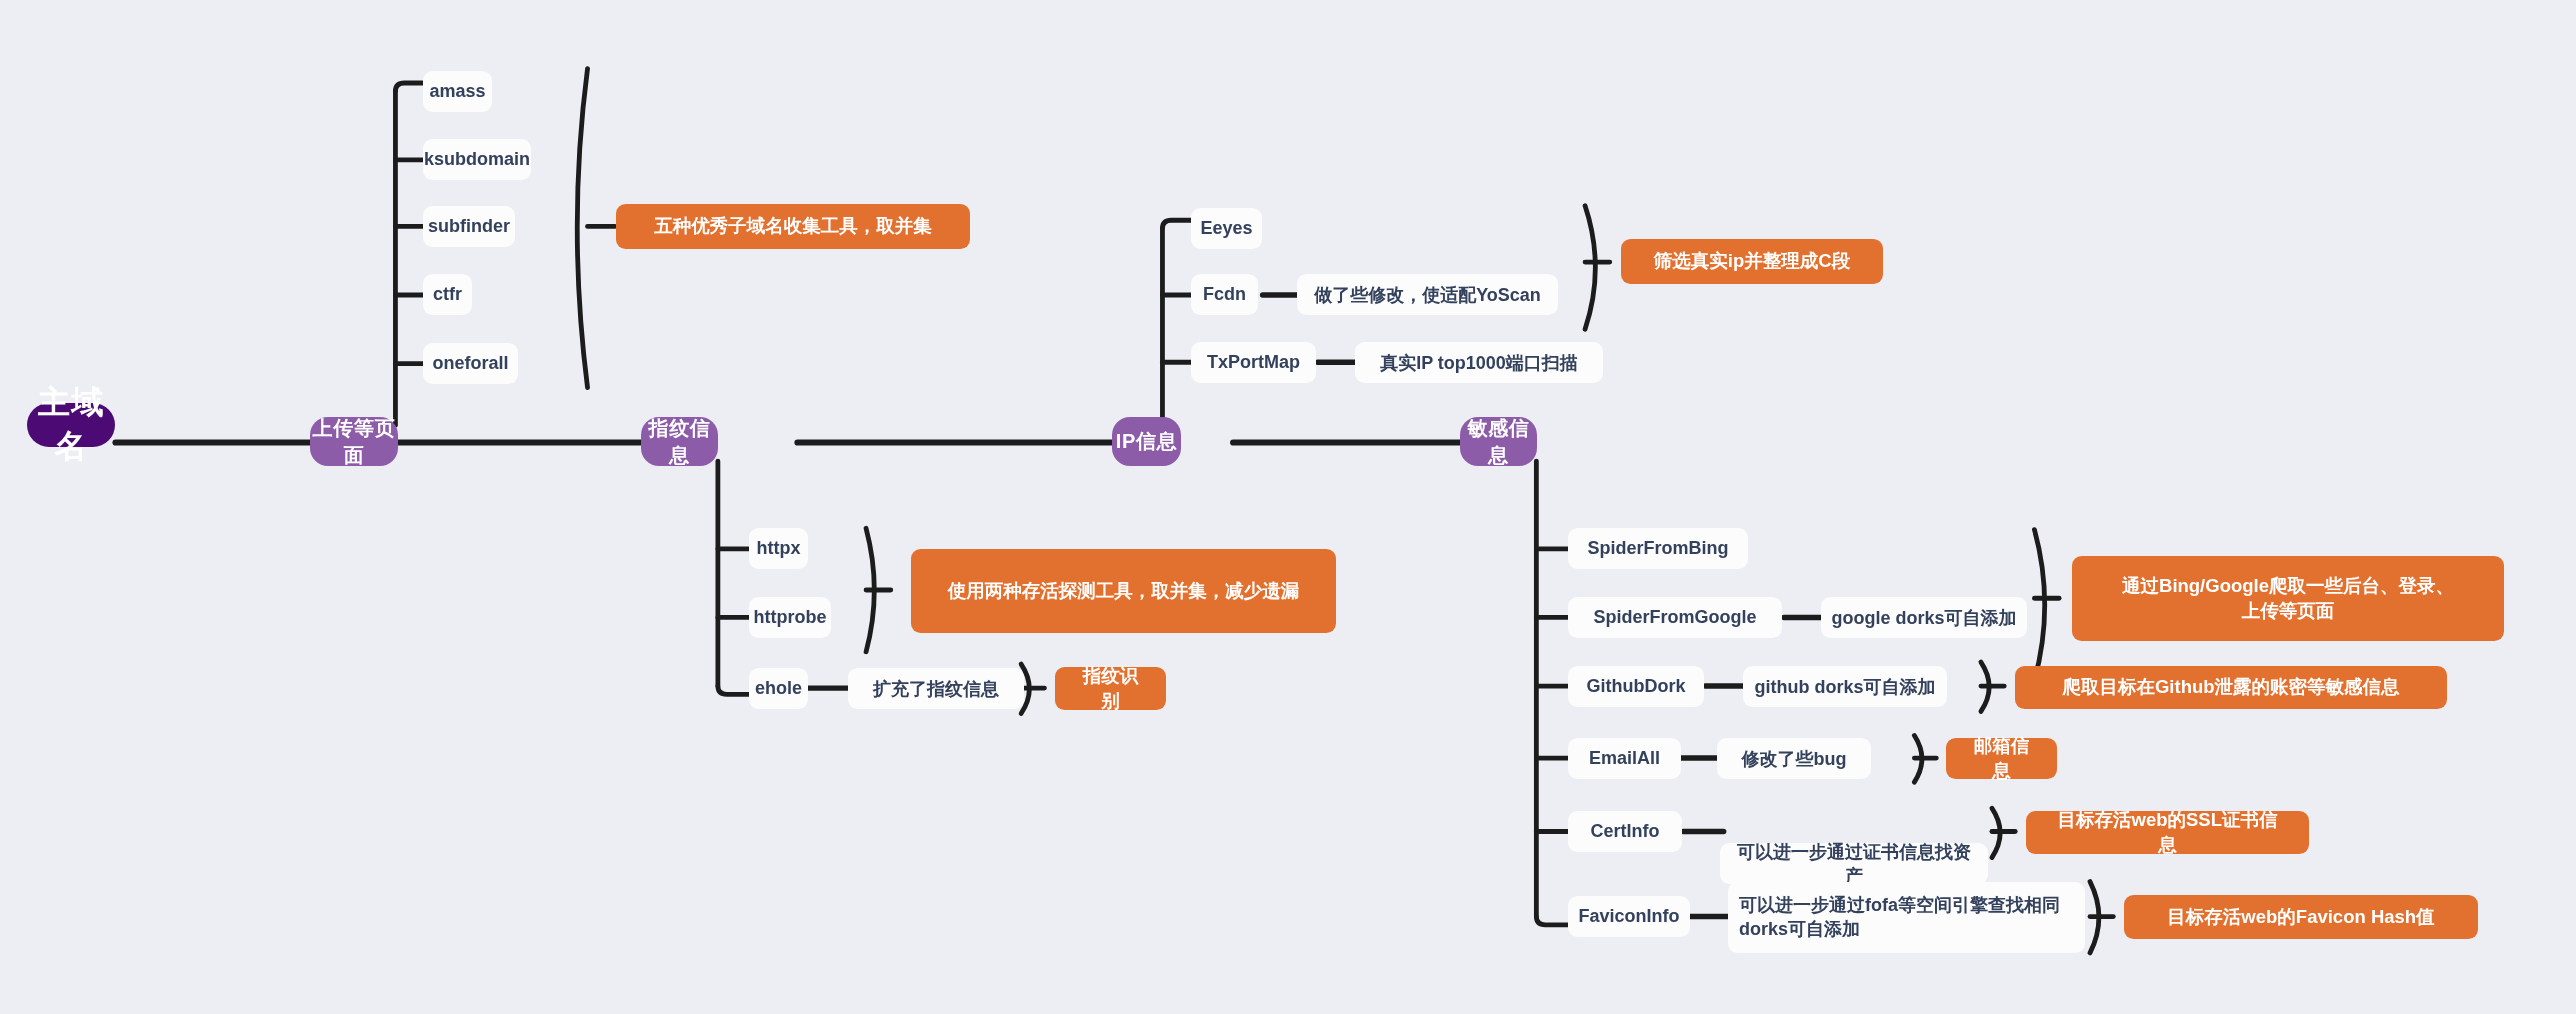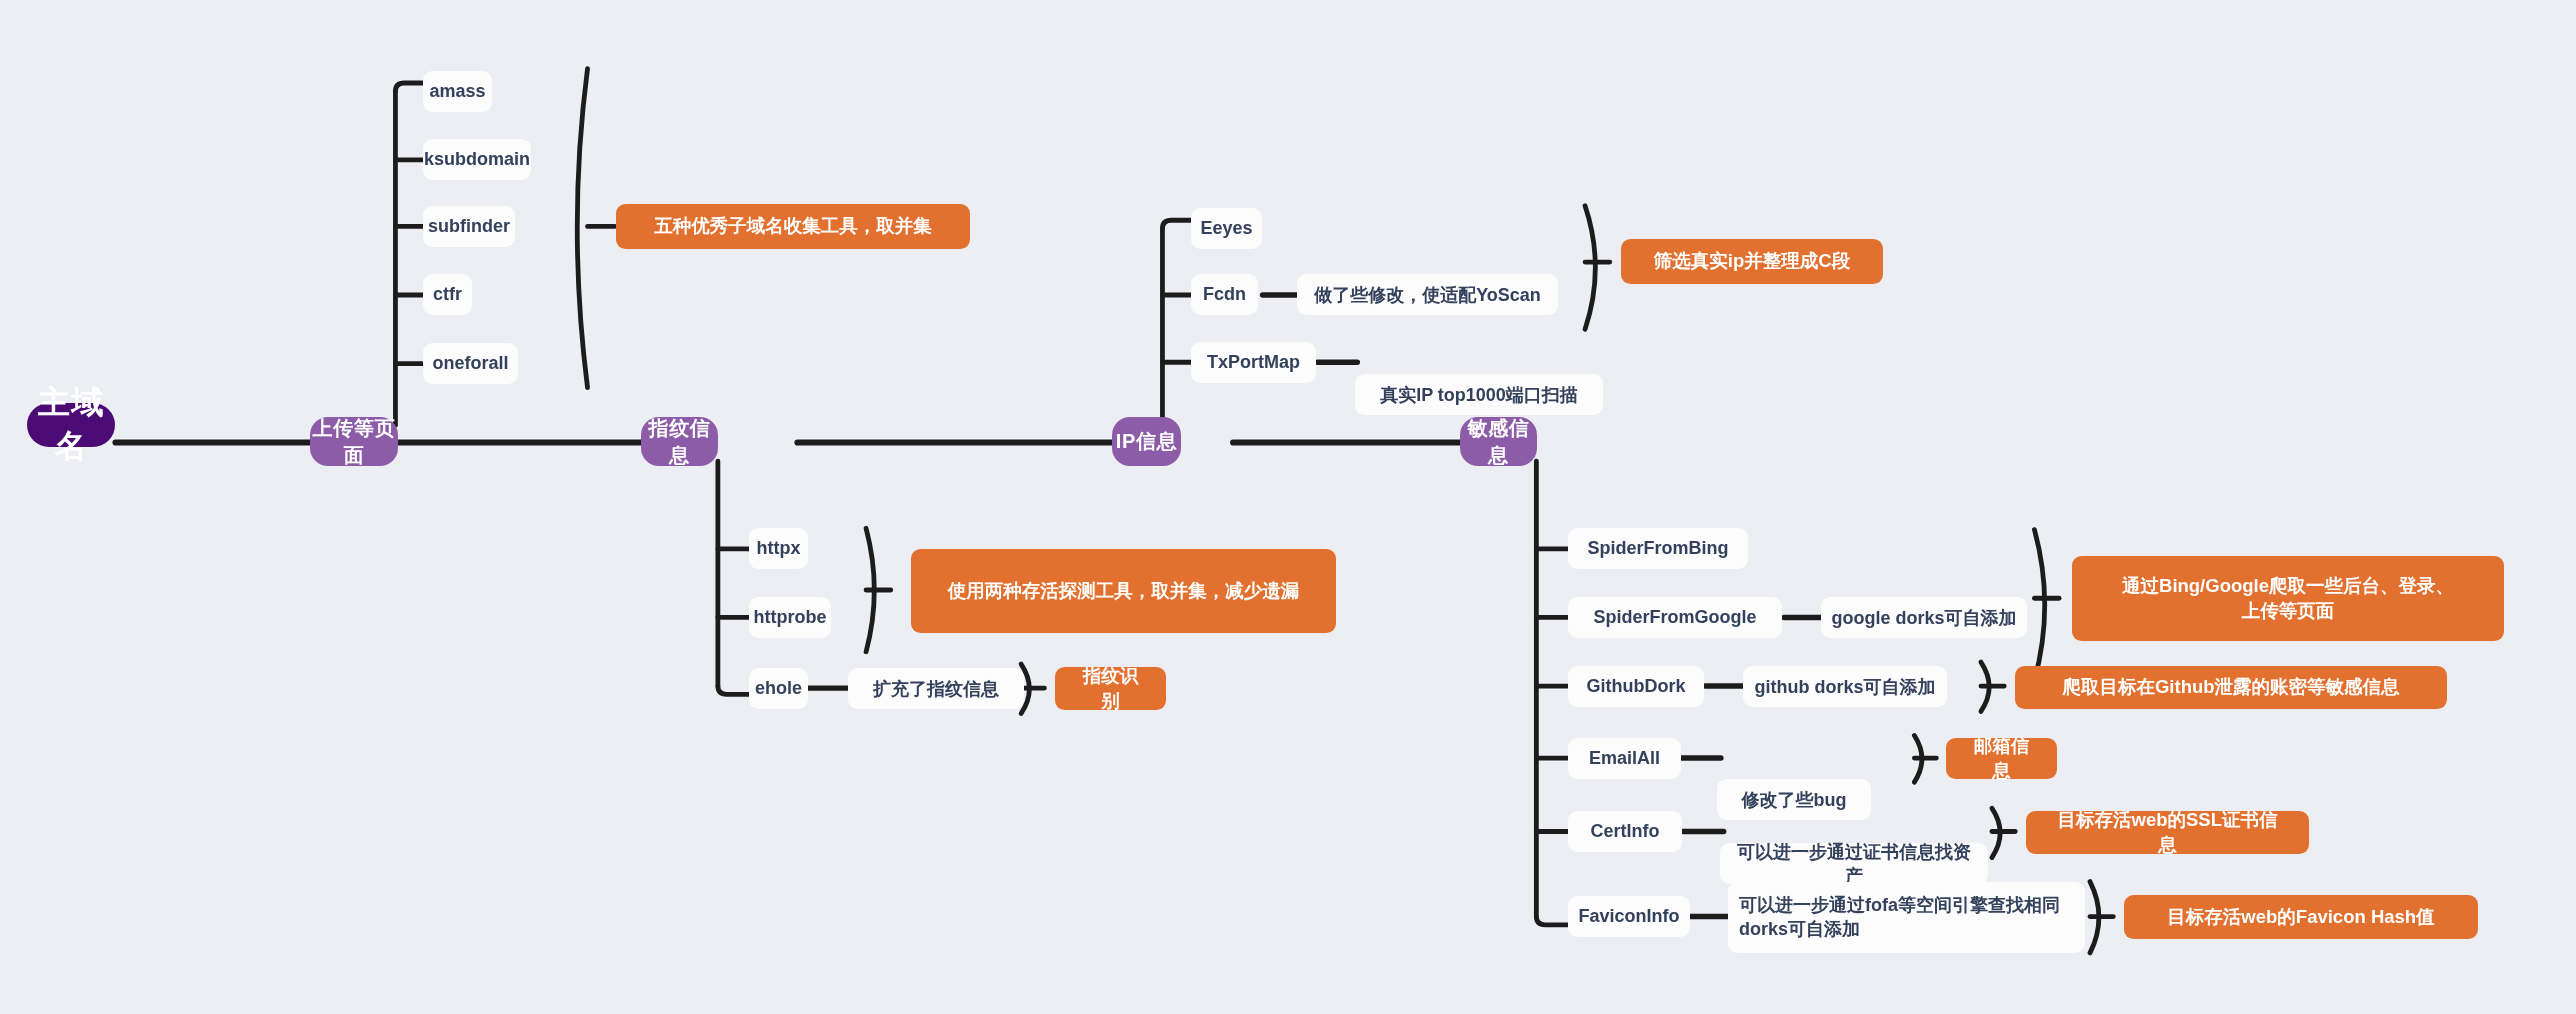--- a/index.html
+++ b/index.html
@@ -187,37 +187,37 @@
   <div class="node n-callout" style="left:1055px;top:667px;width:111px;height:43px;">指纹识别</div>
 
   <div class="node n-leaf" style="left:1191px;top:208px;width:71px;height:41px;">Eeyes</div>
 
   <div class="node n-leaf" style="left:1191px;top:274px;width:67px;height:41px;">Fcdn</div>
 
   <div class="node n-leaf" style="left:1297px;top:274px;width:261px;height:41px;">做了些修改，使适配YoScan</div>
 
   <div class="node n-leaf" style="left:1191px;top:342px;width:125px;height:41px;">TxPortMap</div>
 
-  <div class="node n-leaf" style="left:1355px;top:342px;width:248px;height:41px;margin-top:32px;">真实IP  top1000端口扫描</div>
+  <div class="node n-leaf" style="left:1355px;top:342px;width:248px;height:41px;">真实IP  top1000端口扫描</div>
 
   <div class="node n-callout" style="left:1621px;top:239px;width:262px;height:45px;">筛选真实ip并整理成C段</div>
 
   <div class="node n-leaf" style="left:1568px;top:528px;width:180px;height:41px;">SpiderFromBing</div>
 
   <div class="node n-leaf" style="left:1568px;top:597px;width:214px;height:41px;">SpiderFromGoogle</div>
 
   <div class="node n-leaf" style="left:1821px;top:597px;width:206px;height:41px;">google dorks可自添加</div>
 
   <div class="node n-leaf" style="left:1568px;top:666px;width:136px;height:41px;">GithubDork</div>
 
   <div class="node n-leaf" style="left:1743px;top:666px;width:204px;height:41px;">github dorks可自添加</div>
 
   <div class="node n-leaf" style="left:1568px;top:738px;width:113px;height:41px;">EmailAll</div>
 
-  <div class="node n-leaf" style="left:1717px;top:738px;width:154px;height:41px;margin-top:41px;">修改了些bug</div>
+  <div class="node n-leaf" style="left:1717px;top:738px;width:154px;height:41px;">修改了些bug</div>
 
   <div class="node n-leaf" style="left:1568px;top:811px;width:114px;height:41px;">CertInfo</div>
 
   <div class="node n-leaf" style="left:1720px;top:811px;width:268px;height:41px;margin-top:32px;">可以进一步通过证书信息找资产</div>
 
   <div class="node n-leaf" style="left:1568px;top:896px;width:122px;height:41px;">FaviconInfo</div>
 
   <div class="node n-leaf multi" style="left:1728px;top:882px;width:357px;height:71px;">可以进一步通过fofa等空间引擎查找相同
 dorks可自添加</div>
 

